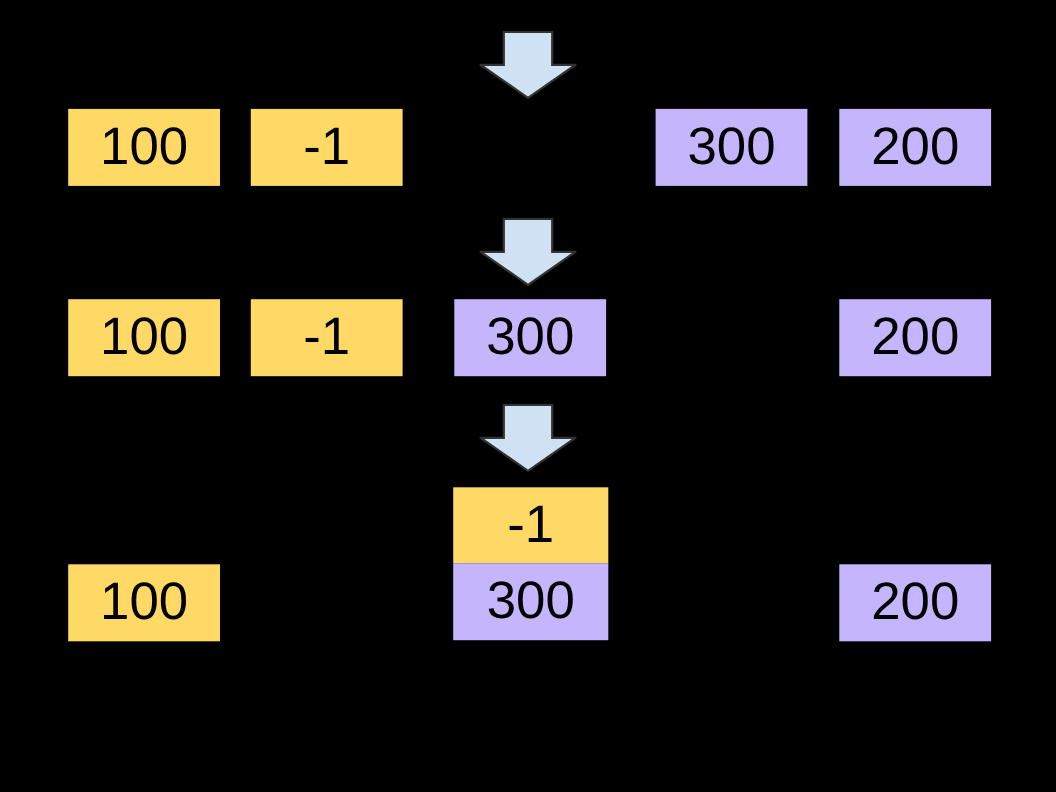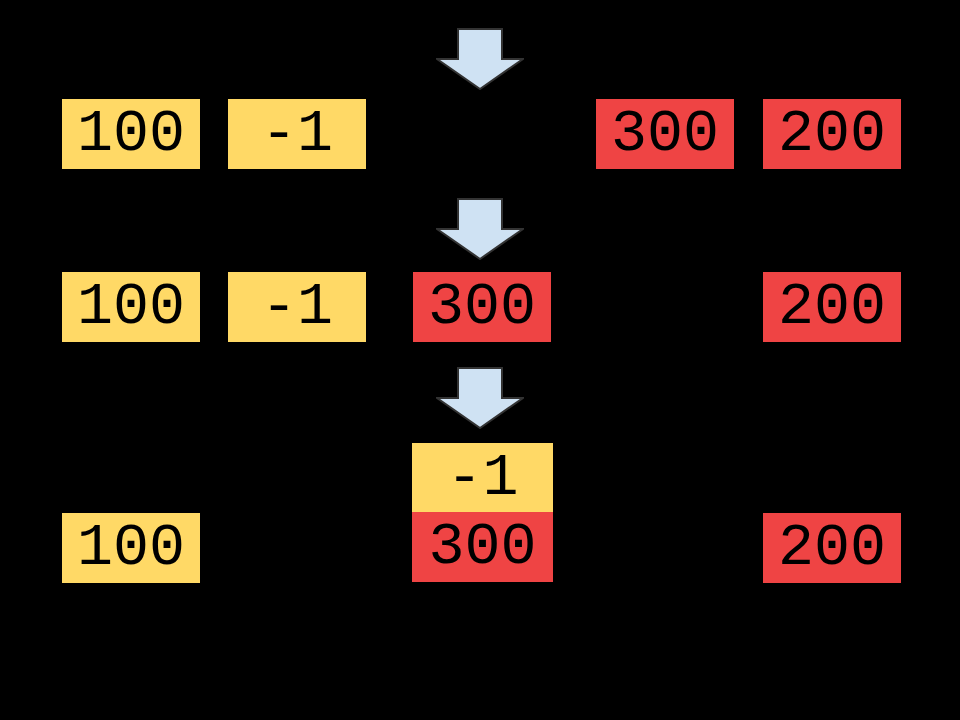--- a/index.html
+++ b/index.html
@@ -11,27 +11,26 @@
     overflow: hidden;
     font-family: "Liberation Sans", sans-serif;
   }
   .cell {
     position: absolute;
     width: 138px;
     height: 70px;
     display: flex;
     align-items: center;
     justify-content: center;
-    font-size: 60px;
+    font-size: 48px;
     color: #000000;
     line-height: 1;
-    font-family: Liberation Mono, monospace;
   }
   .cell.yellow { background: #ffd966; }
-  .cell.red    { background: #ef4444; }
+  .cell.red    { background: #c4b5fd; }
   .arrow {
     position: absolute;
     width: 88px;
     height: 62px;
   }
   .arrow polygon {
     fill: #cfe2f3;
     stroke: #333333;
     stroke-width: 2;
     stroke-linejoin: miter;

